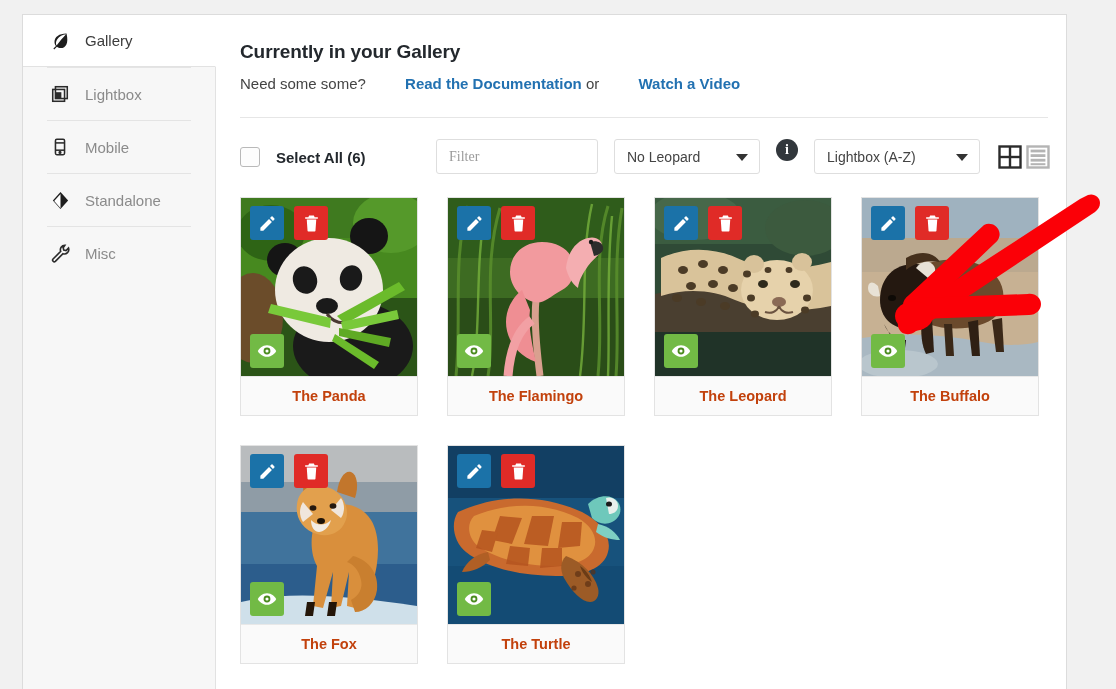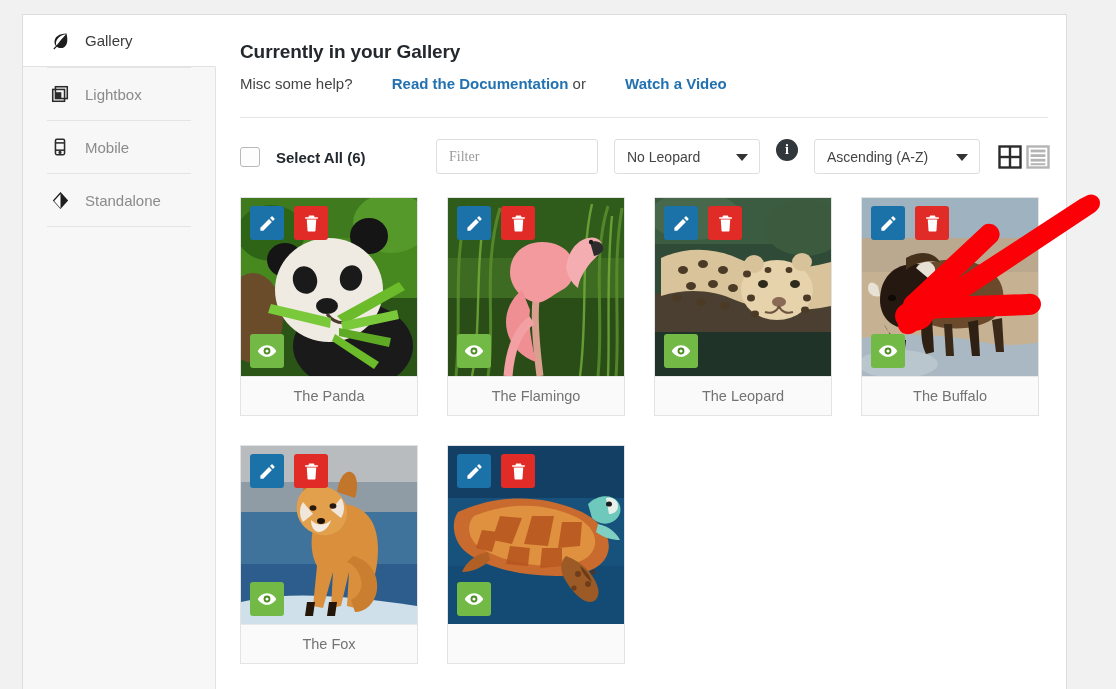--- a/index.html
+++ b/index.html
@@ -229,22 +229,22 @@
   }
   .btn-edit { left: 9px; top: 8px; background: #1b72a8; }
   .btn-del  { left: 53px; top: 8px; background: #e02b27; }
   .btn-eye  { left: 9px; bottom: 8px; background: #72ba45; }
   .card-title {
     height: 38px;
     display: flex;
     align-items: center;
     justify-content: center;
     font-size: 14.5px;
-    font-weight: normal;
-    color: #737373;
+    font-weight: bold;
+    color: #c2410c;
     border-top: 1px solid #e8e8e8;
     background: #fafafa;
   }
 
   
   #arrow {
     position: absolute;
     left: 880px;
     top: 185px;
     width: 230px;
@@ -300,48 +300,56 @@
       <span class="ic">
         <svg width="21" height="21" viewBox="0 0 22 22">
           <path d="M11 2l8 9-8 9-8-9z" fill="#1d1d1d"></path>
           <path d="M11 4.2V19l-6.6-7.6z" fill="#ffffff"></path>
         </svg>
       </span>
       <span class="side-label">Standalone</span>
     </div>
     <div class="side-sep"></div>
 
+    <div class="side-tab">
+      <span class="ic">
+        <svg width="21" height="21" viewBox="0 0 22 22" fill="none" stroke="#2b2b2b" stroke-width="1.7">
+          <path d="M15.5 2.5a4.6 4.6 0 00-4.3 6.3L3.2 16.8a1.7 1.7 0 002.4 2.4l8-8a4.6 4.6 0 005.8-5.9l-2.6 2.6-2.4-.6-.6-2.4z"></path>
+        </svg>
+      </span>
+      <span class="side-label">Misc</span>
+    </div>
   </div>
 
   <div id="content">
 
     <h1 id="page-title">Currently in your Gallery</h1>
 
-    <p id="help-line"><span>Misc some help? </span><a href="#">Read the Documentation</a><span> or </span><a href="#">Watch a Video</a></p>
+    <p id="help-line"><span>Need some some? </span><a href="#">Read the Documentation</a><span> or </span><a href="#">Watch a Video</a></p>
 
     <div id="divider"></div>
 
     <div id="toolbar">
 
       <div id="select-all-wrap">
         <span class="cb"></span>
         <span id="select-all-label">Select All (6)</span>
       </div>
 
       <input id="filter-input" class="tbox" type="text" placeholder="Filter" style="">
 
       <div id="sort-select" class="tbox sel">
         <span>No Leopard</span>
         <span class="caret"></span>
       </div>
 
       <div id="info-icon">i</div>
 
       <div id="order-select" class="tbox sel">
-        <span>Ascending (A-Z)</span>
+        <span>Lightbox (A-Z)</span>
         <span class="caret"></span>
       </div>
 
       <div id="view-toggles">
         <svg class="vt" width="24" height="24" viewBox="0 0 24 24">
           <rect x="1.5" y="1.5" width="21" height="21" fill="none" stroke="#2b2b2b" stroke-width="2.4"></rect>
           <rect x="10.8" y="1.5" width="2.4" height="21" fill="#2b2b2b"></rect>
           <rect x="1.5" y="10.8" width="21" height="2.4" fill="#2b2b2b"></rect>
         </svg>
         <svg class="vt" width="24" height="24" viewBox="0 0 24 24">
@@ -629,20 +637,21 @@
               </svg>
           </div>
           <div class="btn-sq btn-eye">
             <svg width="20" height="20" viewBox="0 0 24 24">
                 <path d="M12 5C6.5 5 2.2 9.2 1 12c1.2 2.8 5.5 7 11 7s9.8-4.2 11-7c-1.2-2.8-5.5-7-11-7z" fill="#ffffff"></path>
                 <circle cx="12" cy="12" r="4.1" fill="#4b8c1f"></circle>
                 <circle cx="12" cy="12" r="1.9" fill="#ffffff"></circle>
               </svg>
           </div>
         </div>
+        <div class="card-title">The Turtle</div>
       </div>
 
     </div>
   </div>
 </div>
 
 <svg id="arrow" viewBox="0 0 230 160">
   <g fill="#fb0007">
     <path d="M208 10c6-2 12 2 12 8 0 4-2 6-5 9L36 146c-6 5-14 4-17-2-3-6 0-12 6-16L200 14z"></path>
     <path d="M104 40c6-3 13 0 15 6 2 5-1 10-5 13L42 128c-5 5-13 5-17-1-4-6-2-13 4-17z"></path>

